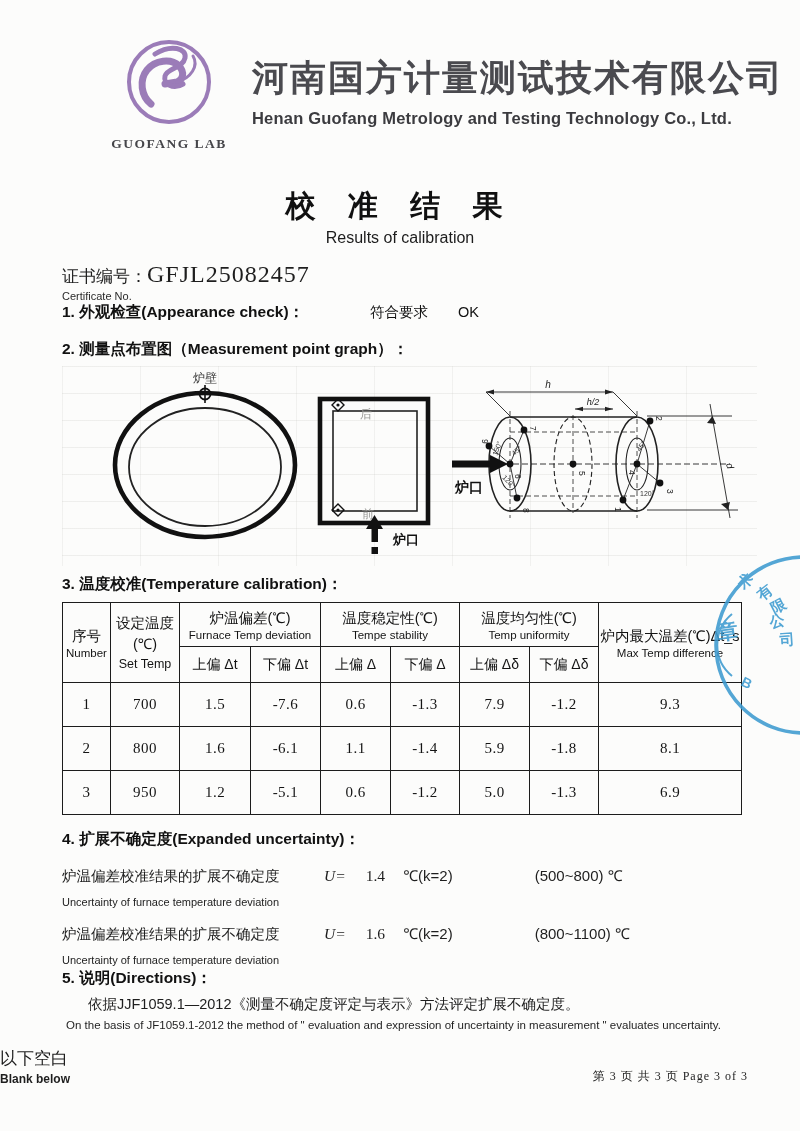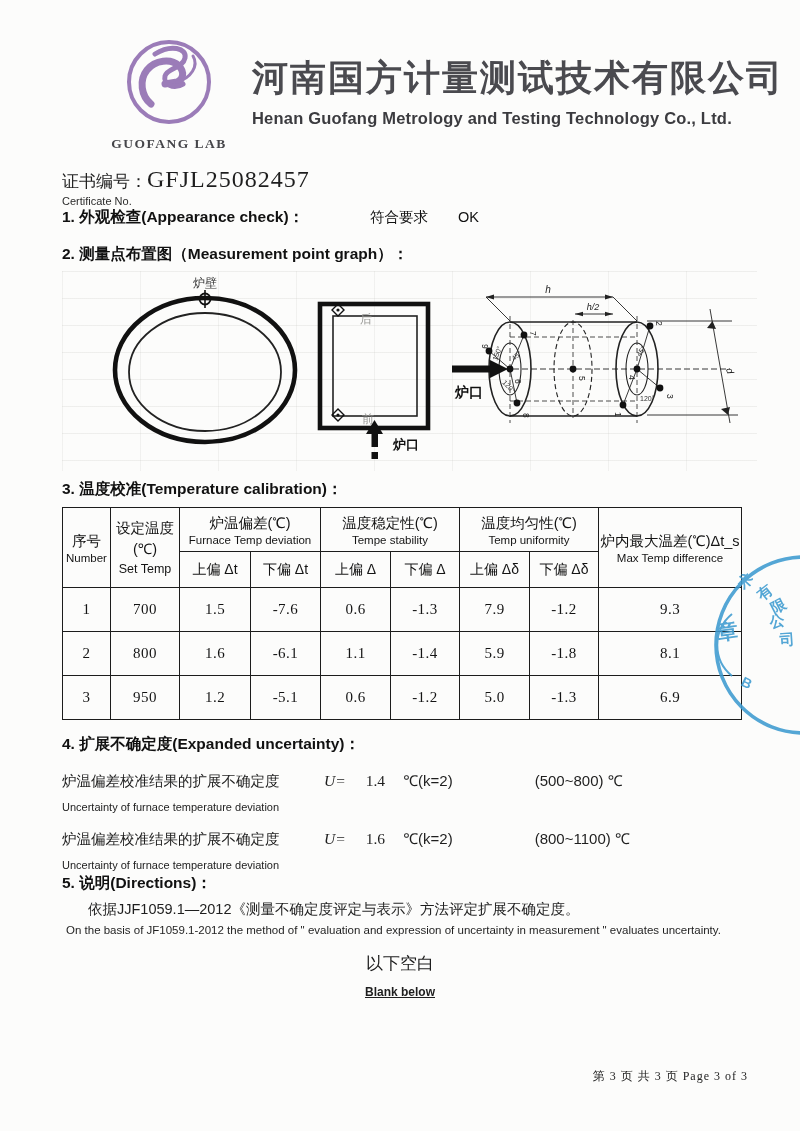--- a/index.html
+++ b/index.html
@@ -67,23 +67,23 @@
   .u-line .u { font-family:"Liberation Serif", serif; font-style: italic; font-size: 15.5px; }
   .u-line .val { font-family:"Liberation Serif", serif; font-size: 15.5px; margin-left: 16px; }
   .u-line .unit { font-size: 15px; margin-left: 14px; }
   .u-line .rng { font-size: 15px; margin-left: 78px; }
   .u-sub { margin: 10px 0 0 62px; font-size: 11px; color:#222; }
   
   .s5 { margin-top: 2px; }
   .s5-cn { margin: 6px 0 0 88px; font-size: 14.5px; }
   .s5-en { margin: 5px 0 0 66px; font-size: 11.5px; color:#1f1f1f; }
   
-  .blank { text-align:center; margin-top: 16px; }
+  .blank { margin-top: 16px; }
   .blank-cn { font-size: 17px; color:#1a1a1a; }
-  .blank-en { font-size: 12px; font-weight: bold; margin-top: 10px; text-decoration: underline; }
+  .blank-en { font-size: 12px; font-weight: bold; margin-top: 2px; }
   
   .footer {
     position:absolute; right: 52px; top: 1068px;
     font-size: 12px; font-family: "Liberation Serif", serif; letter-spacing: 1px; color:#222;
   }
   
   .stamp { position:absolute; left: 688px; top: 548px; opacity: 0.88; }
   .dg-label { font-size: 12px; fill:#333; }
   .dg-gray { fill:#9a9a97; }
 </style>
@@ -101,20 +101,24 @@
         <path d="M56,44 C70,40 78,28 72,18" fill="none" stroke="#9b7cb8" stroke-width="3" stroke-linecap="round"></path>
       </svg>
       <div class="logo-text">GUOFANG LAB</div>
     </div>
     <div class="company">
       <div class="company-cn">河南国方计量测试技术有限公司</div>
       <div class="company-en">Henan Guofang Metrology and Testing Technology Co., Ltd.</div>
     </div>
   </div>
 
+  <div class="title-block">
+    <div class="title-cn">校 准 结 果</div>
+    <div class="title-en">Results of calibration</div>
+  </div>
 
   <div class="cert">
     <div>
       <span class="cert-label">证书编号：</span><span class="cert-no">GFJL25082457</span>
     </div>
     <div class="cert-en">Certificate No.</div>
   </div>
 
   <div class="sec-heading s1">
     <span>1. 外观检查(Appearance check)：</span><span class="res-cn">符合要求</span><span class="res-ok">OK</span>

